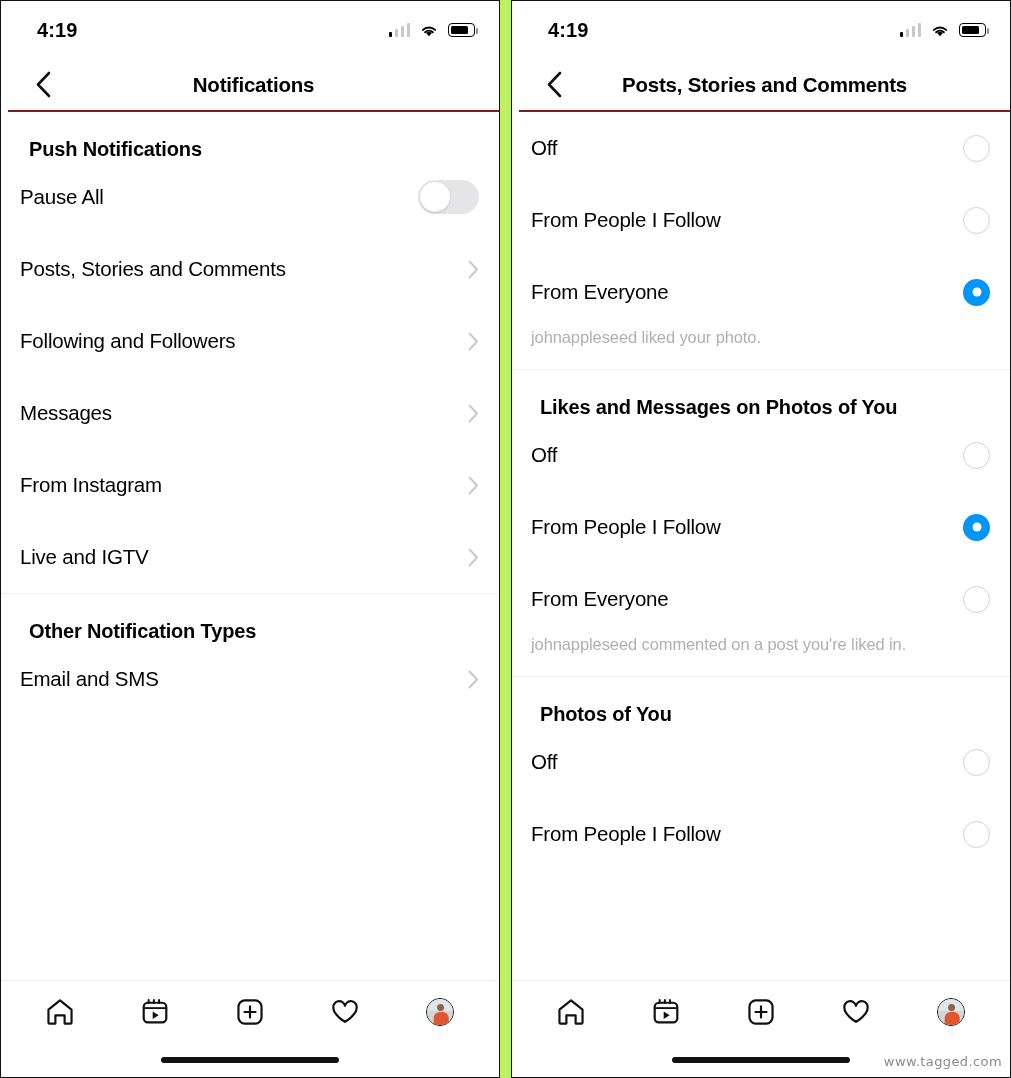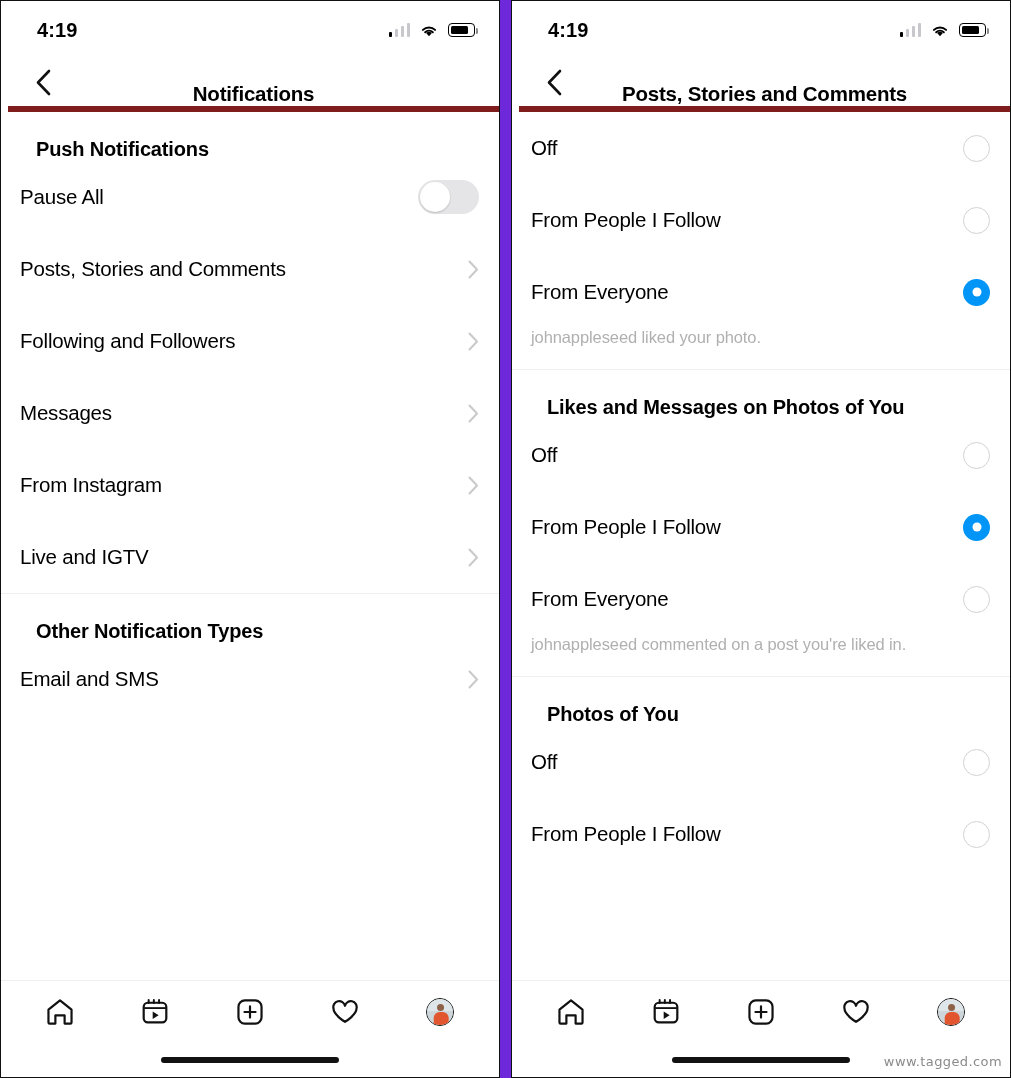--- a/index.html
+++ b/index.html
@@ -5,21 +5,21 @@
   * { margin:0; padding:0; box-sizing:border-box; }
   html,body {
     width:1011px; height:1078px;
     background:#ffffff;
     font-family:"Liberation Sans", sans-serif;
     -webkit-font-smoothing:antialiased;
   }
   .stage {
     position:relative;
     width:1011px; height:1078px;
-    background:#6d28d9;
+    background:#bef264;
     display:flex;
     gap:11px;
   }
 
   
   .phone {
     position:relative;
     width:500px; height:1078px;
     background:#ffffff;
     border:1px solid #111111;
@@ -68,22 +68,22 @@
     opacity:.45;
   }
   .battery b { display:block; height:100%; width:78%; background:#000; border-radius:1.5px; }
 
   
   .navbar {
     position:relative;
     height:53px;
     flex:0 0 53px;
     display:flex;
-    align-items:flex-end;
-    border-bottom:6px solid #7f1d1d;
+    align-items:center;
+    border-bottom:2px solid #7f1d1d;
     margin-left:7px;
   }
   .back-btn {
     position:absolute;
     left:18px; top:50%;
     transform:translateY(-50%);
     width:34px; height:34px;
     display:flex; align-items:center; justify-content:center;
     cursor:pointer;
   }
@@ -96,21 +96,21 @@
     letter-spacing:-0.2px;
   }
 
   
   .body { flex:1 1 auto; overflow:hidden; }
 
   .section-header {
     font-size:20px;
     font-weight:700;
     color:#000;
-    padding:26px 0 0 35px;
+    padding:26px 0 0 28px;
     letter-spacing:-0.15px;
   }
 
   .row {
     display:flex;
     align-items:center;
     justify-content:space-between;
     padding:0 20px 0 19px;
     height:72px;
   }

